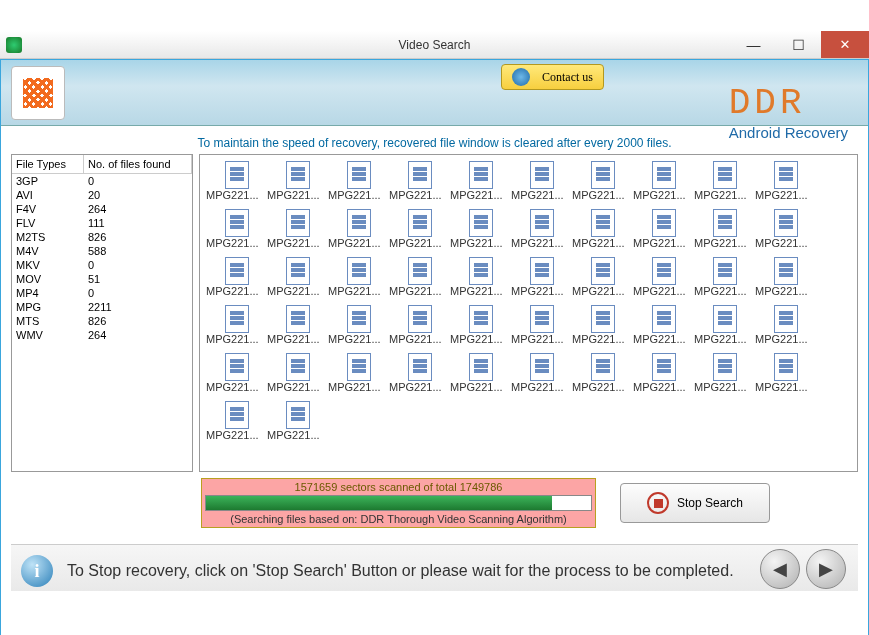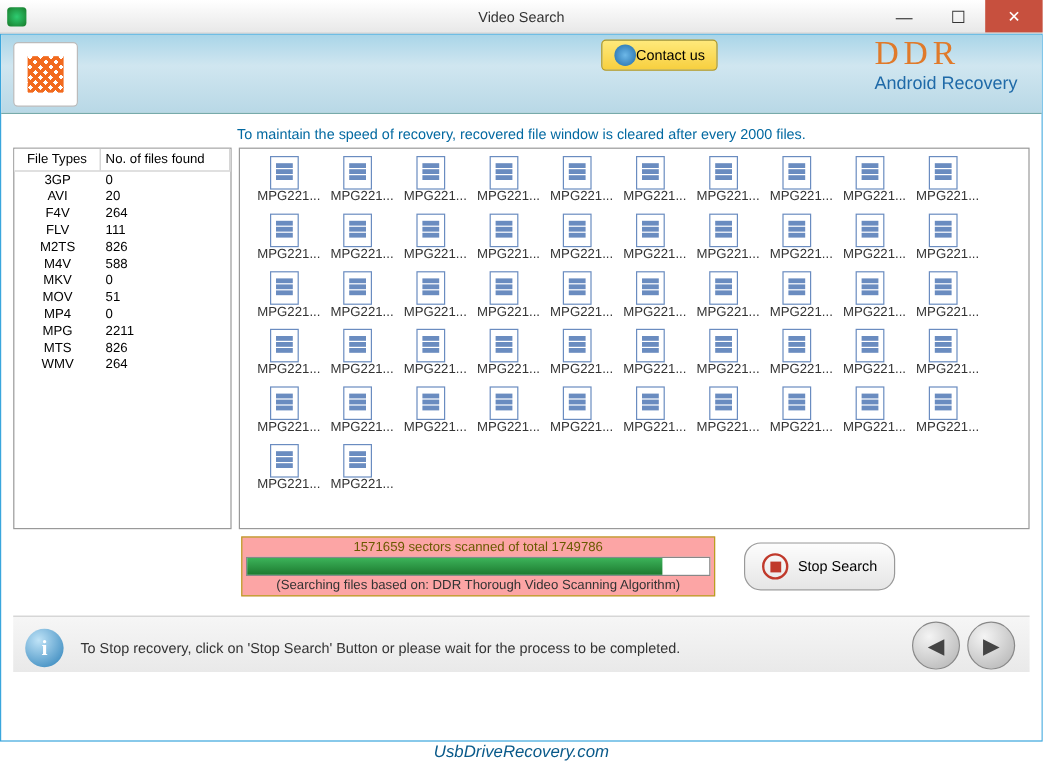--- a/index.html
+++ b/index.html
@@ -1,60 +1,60 @@
 <!DOCTYPE html>
 <html><head>
 <meta charset="utf-8">
 <style>
 * { box-sizing: border-box; margin: 0; padding: 0; }
 body { font-family: "Segoe UI", Tahoma, sans-serif; font-size: 11px; background: #fff; width: 869px; height: 635px; overflow: hidden; }
-.titlebar { height: 28px; background: linear-gradient(#fff, #e8e8e8); border-bottom: 1px solid #ccc; display: flex; align-items: center; position: relative; }
+.titlebar { height: 28px; background: linear-gradient(#fff, #e8e8e8); border-bottom: 1px solid #ccc; display: flex; align-items: center; position: relative; margin-top: 31px; }
 .titlebar-icon { width: 16px; height: 16px; margin-left: 6px; background: radial-gradient(#2ecc71, #187a2a); border-radius: 3px; }
 .titlebar-title { position: absolute; left: 50%; transform: translateX(-50%); font-size: 12px; color: #333; }
 .win-btns { margin-left: auto; display: flex; height: 100%; }
 .win-btn { width: 45px; display: flex; align-items: center; justify-content: center; font-size: 14px; color: #333; cursor: pointer; }
 .win-btn.close { background: #c7503e; color: #fff; width: 48px; font-size: 13px; }
 .app-body { border: 1px solid #3aa6dd; background: #fff; height: 590px; }
 .banner { height: 66px; background: linear-gradient(#a9d5e8, #d0e6f0 40%, #b8d8e6); border-bottom: 1px solid #7aa; position: relative; display: flex; align-items: center; padding: 0 10px; }
 .banner-logo { width: 54px; height: 54px; background: #fff; border: 1px solid #bbb; border-radius: 4px; display: flex; align-items: center; justify-content: center; }
 .banner-logo-inner { width: 30px; height: 30px; background: repeating-linear-gradient(45deg,#f26a1e 0 3px,transparent 3px 6px),repeating-linear-gradient(-45deg,#f26a1e 0 3px,transparent 3px 6px); }
-.contact-btn { position: absolute; left: 500px; top: 4px; background: linear-gradient(#ffe97a,#f7cf3f); border: 1px solid #b39820; border-radius: 4px; padding: 3px 10px; display: flex; align-items: center; gap: 0; font-size: 12px; cursor: pointer; }
+.contact-btn { position: absolute; left: 500px; top: 4px; background: linear-gradient(#ffe97a,#f7cf3f); border: 1px solid #b39820; border-radius: 4px; padding: 3px 10px; display: flex; align-items: center; gap: 12px; font-size: 12px; cursor: pointer; font-family: Liberation Serif, serif; }
 .contact-icon { width: 18px; height: 18px; border-radius: 50%; background: radial-gradient(#6db8e8,#1f6aa8); }
 .brand { position: absolute; right: 20px; top: 2px; text-align: left; }
-.brand-main { font-family: Liberation Serif, serif; font-size: 28px; letter-spacing: 4px; color: #e07a2a; line-height: 1; }
+.brand-main { font-family: Liberation Mono, monospace; font-size: 36px; letter-spacing: 4px; color: #e07a2a; line-height: 1; margin-top: 24px; }
 .brand-sub { font-size: 15px; color: #1f6aa8; font-weight: 400; margin-top: 2px; }
 .content { padding: 6px 10px; }
 .notice { text-align: center; font-size: 12px; color: #0369a1; padding: 4px 0; }
 .main-area { display: flex; gap: 6px; height: 318px; }
 .file-table { border: 1px solid #999; width: 182px; background: #fff; }
 .ft-head { display: flex; background: #fff; border-bottom: 1px solid #ccc; }
 .ft-head > div { padding: 3px 4px; font-size: 11px; border-right: 1px solid #ccc; }
-.ft-col1 { width: 72px; text-align: center; }
+.ft-col1 { width: 72px; }
 .ft-col2 { flex: 1; }
 .ft-body { }
 .ft-row { display: flex; }
 .ft-row > div { padding: 1px 4px; font-size: 11px; }
 .file-grid-wrap { flex: 1; border: 1px solid #999; background: #fff; position: relative; overflow: hidden; }
 .file-grid { padding: 2px 6px; display: flex; flex-wrap: wrap; gap: 0; align-content: flex-start; height: 100%; overflow-y: scroll; }
-.file-item { width: 61px; text-align: right; margin-bottom: 4px; }
+.file-item { width: 61px; text-align: left; margin-bottom: 4px; }
 .file-icon { width: 24px; height: 28px; margin: 4px auto 0; background: #fff; border: 1px solid #6a8cc0; position: relative; }
 .file-icon::before { content: ""; position: absolute; left: 4px; right: 4px; top: 5px; height: 4px; background: #6a8cc0; box-shadow: 0 5px 0 #6a8cc0, 0 10px 0 #6a8cc0; }
 .file-label { font-size: 11px; color: #333; white-space: nowrap; overflow: hidden; }
 .progress-area { display: flex; align-items: center; gap: 24px; margin-top: 6px; }
 .prog-box { border: 1px solid #b8a020; background: #fca5a5; width: 395px; margin-left: 190px; }
 .prog-txt { text-align: center; font-size: 11px; color: #6a5a00; padding: 2px; }
 .prog-bar-outer { height: 16px; border: 1px solid #888; background: #fff; margin: 0 3px; }
 .prog-bar-inner { height: 100%; background: linear-gradient(#3cb35a,#1d7a30); width: 89.8%; }
 .prog-algo { text-align: center; font-size: 11px; color: #333; padding: 2px; }
-.stop-btn { background: linear-gradient(#fdfdfd,#e6e6e6); border: 1px solid #999; border-radius: 14px; padding: 8px 14px; display: flex; align-items: center; gap: 8px; font-size: 12px; cursor: pointer; }
+.stop-btn { background: linear-gradient(#fdfdfd,#e6e6e6); border: 1px solid #999; border-radius: 4px; padding: 8px 26px; display: flex; align-items: center; gap: 8px; font-size: 12px; cursor: pointer; }
 .stop-icon { width: 22px; height: 22px; border: 2px solid #c0392b; border-radius: 50%; display: flex; align-items: center; justify-content: center; }
 .stop-icon::after { content: ""; width: 9px; height: 9px; background: #c0392b; }
 .footer { border-top: 1px solid #ccc; margin-top: 16px; padding: 10px 10px 4px; display: flex; align-items: center; gap: 14px; background: linear-gradient(#f6f6f6,#e9e9e9); position: relative; }
 .info-icon { width: 32px; height: 32px; border-radius: 50%; background: radial-gradient(circle at 35% 30%, #bfe3f7, #2a7fb8); display: flex; align-items: center; justify-content: center; color: #fff; font-weight: bold; font-size: 18px; font-family: Georgia, serif; }
-.footer-text { font-size: 12px; color: #333; }
+.footer-text { font-size: 16px; color: #333; }
 .nav-btns { position: absolute; right: 12px; top: 4px; display: flex; gap: 6px; }
 .nav-btn { width: 40px; height: 40px; border-radius: 50%; background: radial-gradient(circle at 35% 30%,#f4f4f4,#b0b0b0); border: 1px solid #888; display: flex; align-items: center; justify-content: center; cursor: pointer; font-size: 18px; color: #444; }
 .footer-url { text-align: center; font-size: 14px; color: #0a5a8a; font-style: italic; margin-top: 0; padding-bottom: 4px; }
 </style>
 </head>
 <body>
 
 <div class="titlebar">
   <div class="titlebar-icon"></div>
   <div class="titlebar-title">Video Search</div>

